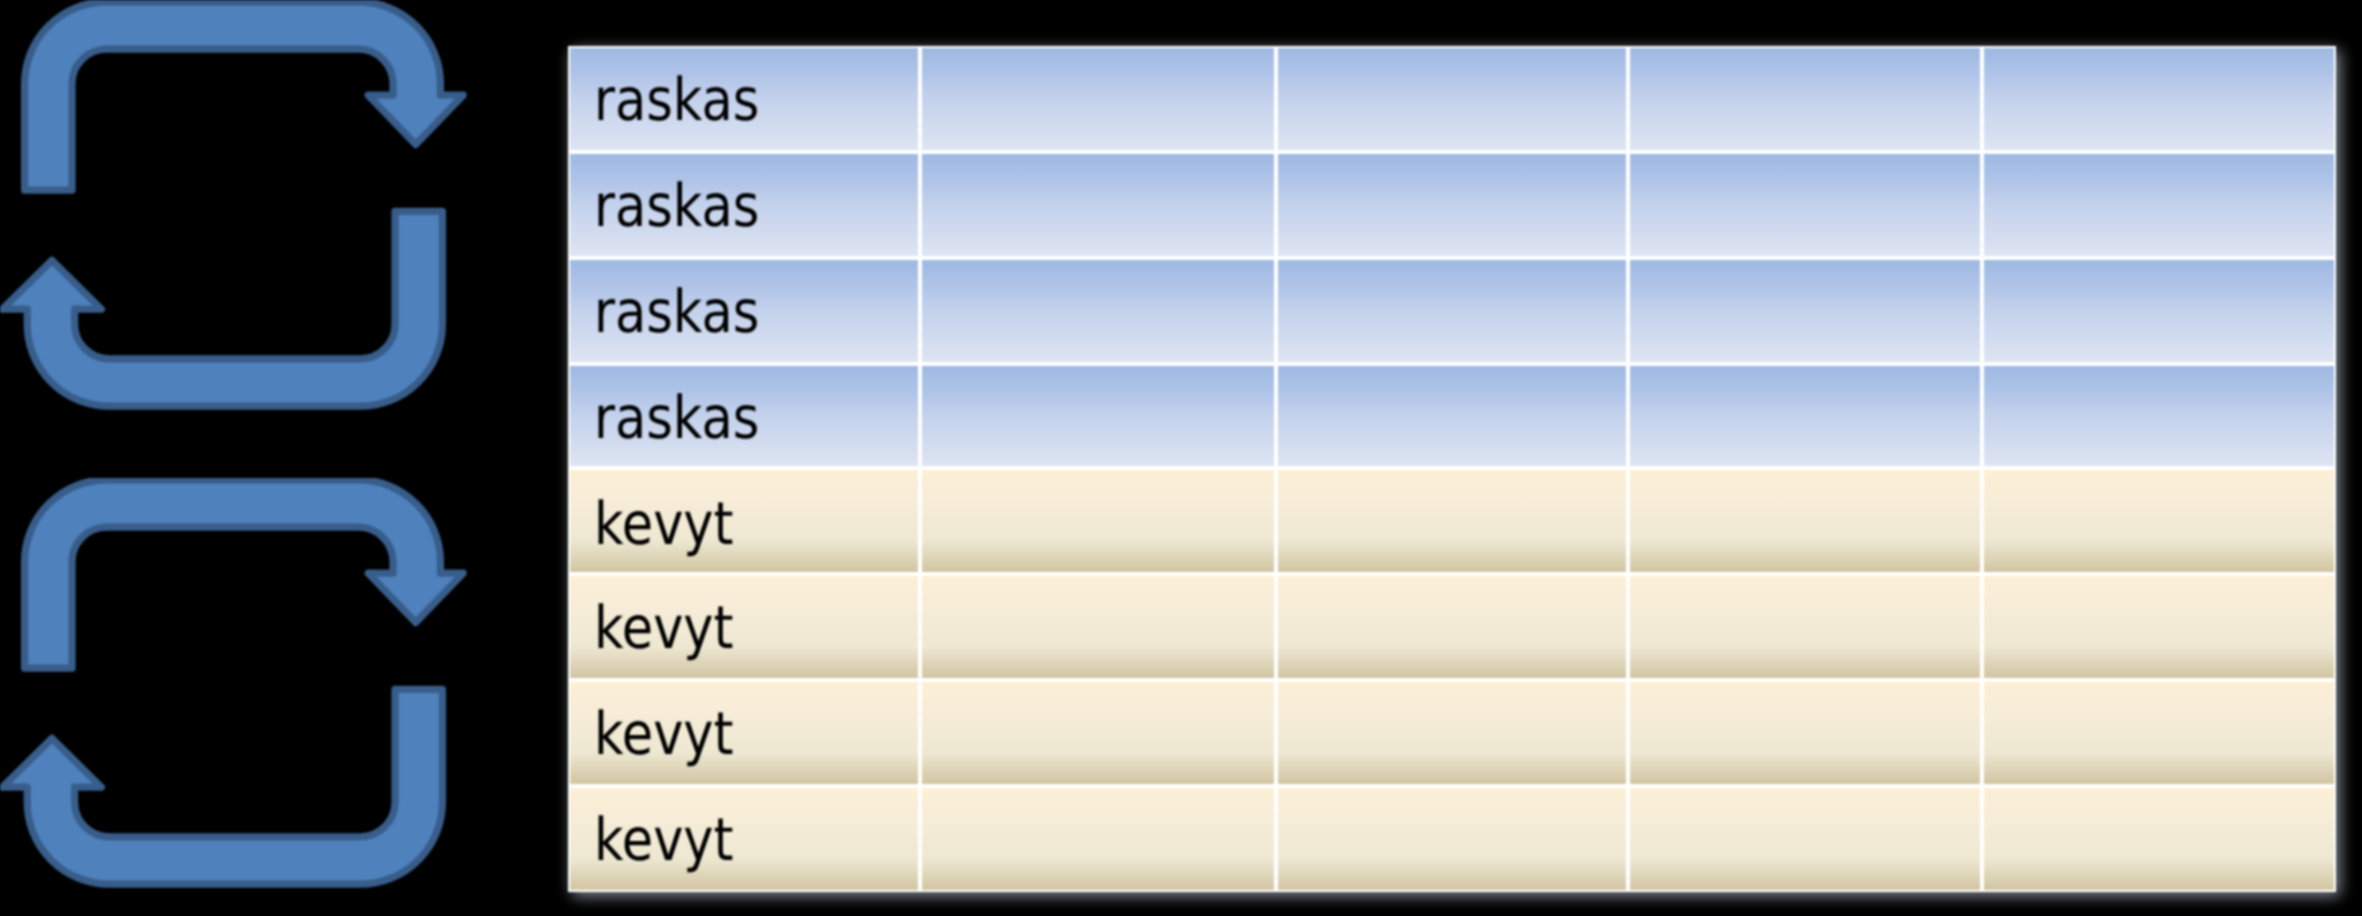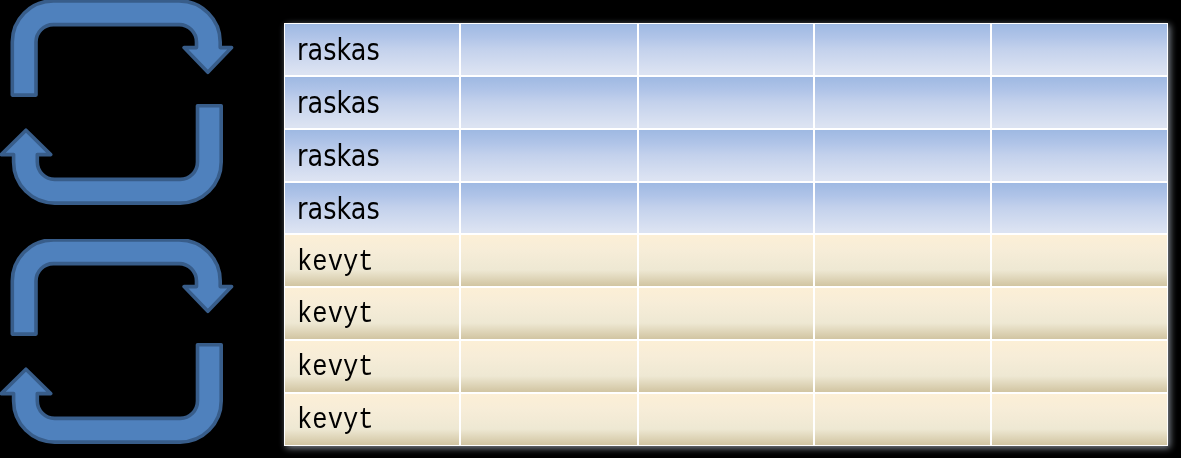--- a/index.html
+++ b/index.html
@@ -18,21 +18,21 @@
   
   .tbl-shadow{position:absolute;left:285.6px;top:25.4px;width:884.5px;height:422.6px;
               background:#8b929c;filter:blur(3.6px);opacity:.95;}
   table.grid{position:absolute;left:283.6px;top:23.1px;width:884.5px;height:422.6px;
              border-collapse:separate;border-spacing:0;table-layout:fixed;}
   table.grid td{padding:0;border:0;height:52.85px;vertical-align:middle;
                 box-shadow:inset 0 0 0 1px #fff;}
   td.blue{background:linear-gradient(180deg,#9DB8E2 0%,#B0C4E8 27%,#C3D1EC 49%,
                                      #DCE3F2 94%,#DCE3F2 100%);}
   td.tan {background:linear-gradient(180deg,#FCEFD6 2%,#F7EDD8 30%,#EEE8D3 68%,
-                                     #D3C7A5 96%,#D0C4A1 100%);font-family:Liberation Mono, monospace;}
+                                     #D3C7A5 96%,#D0C4A1 100%);}
   td .lbl{display:block;margin-left:13px;font-size:29.5px;line-height:1;color:#000;
           white-space:nowrap;position:relative;top:1.5px;
           transform:scaleX(0.865);transform-origin:left center;}
 </style>
 </head>
 <body>
 
 <div class="stage">
 
   <svg class="icon" id="icon1" width="240" height="210" viewBox="0 0 240 210">

